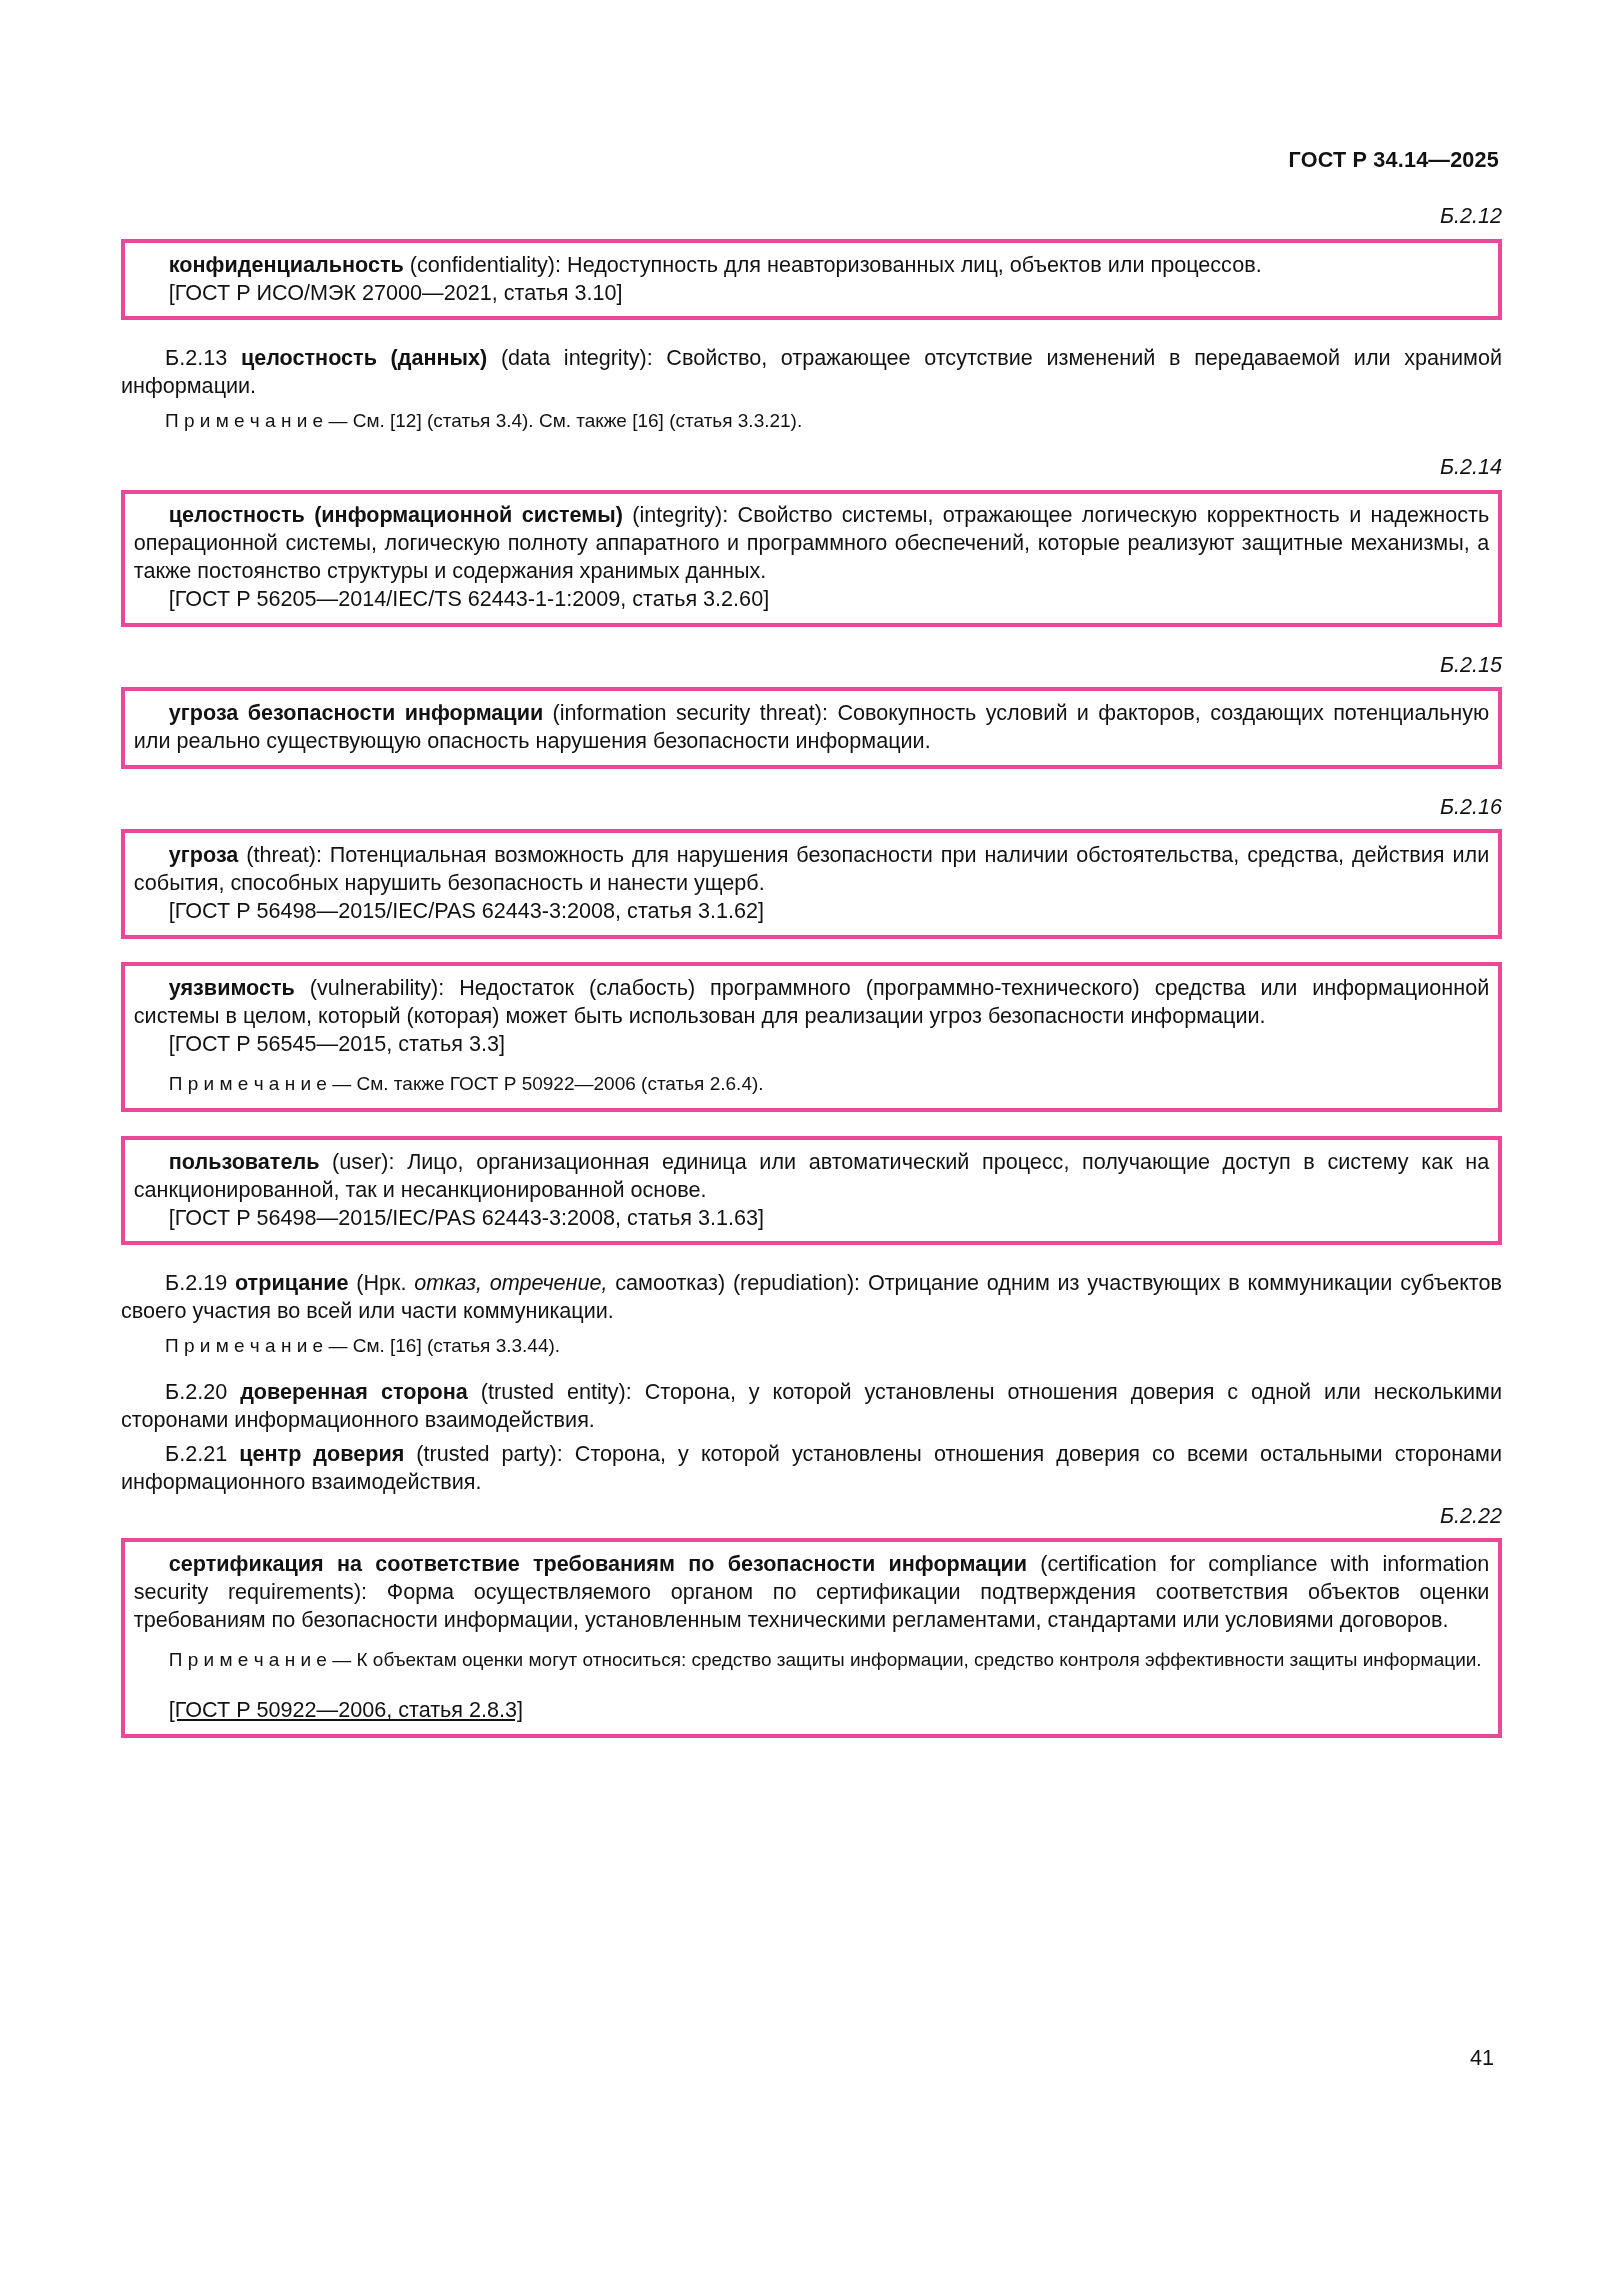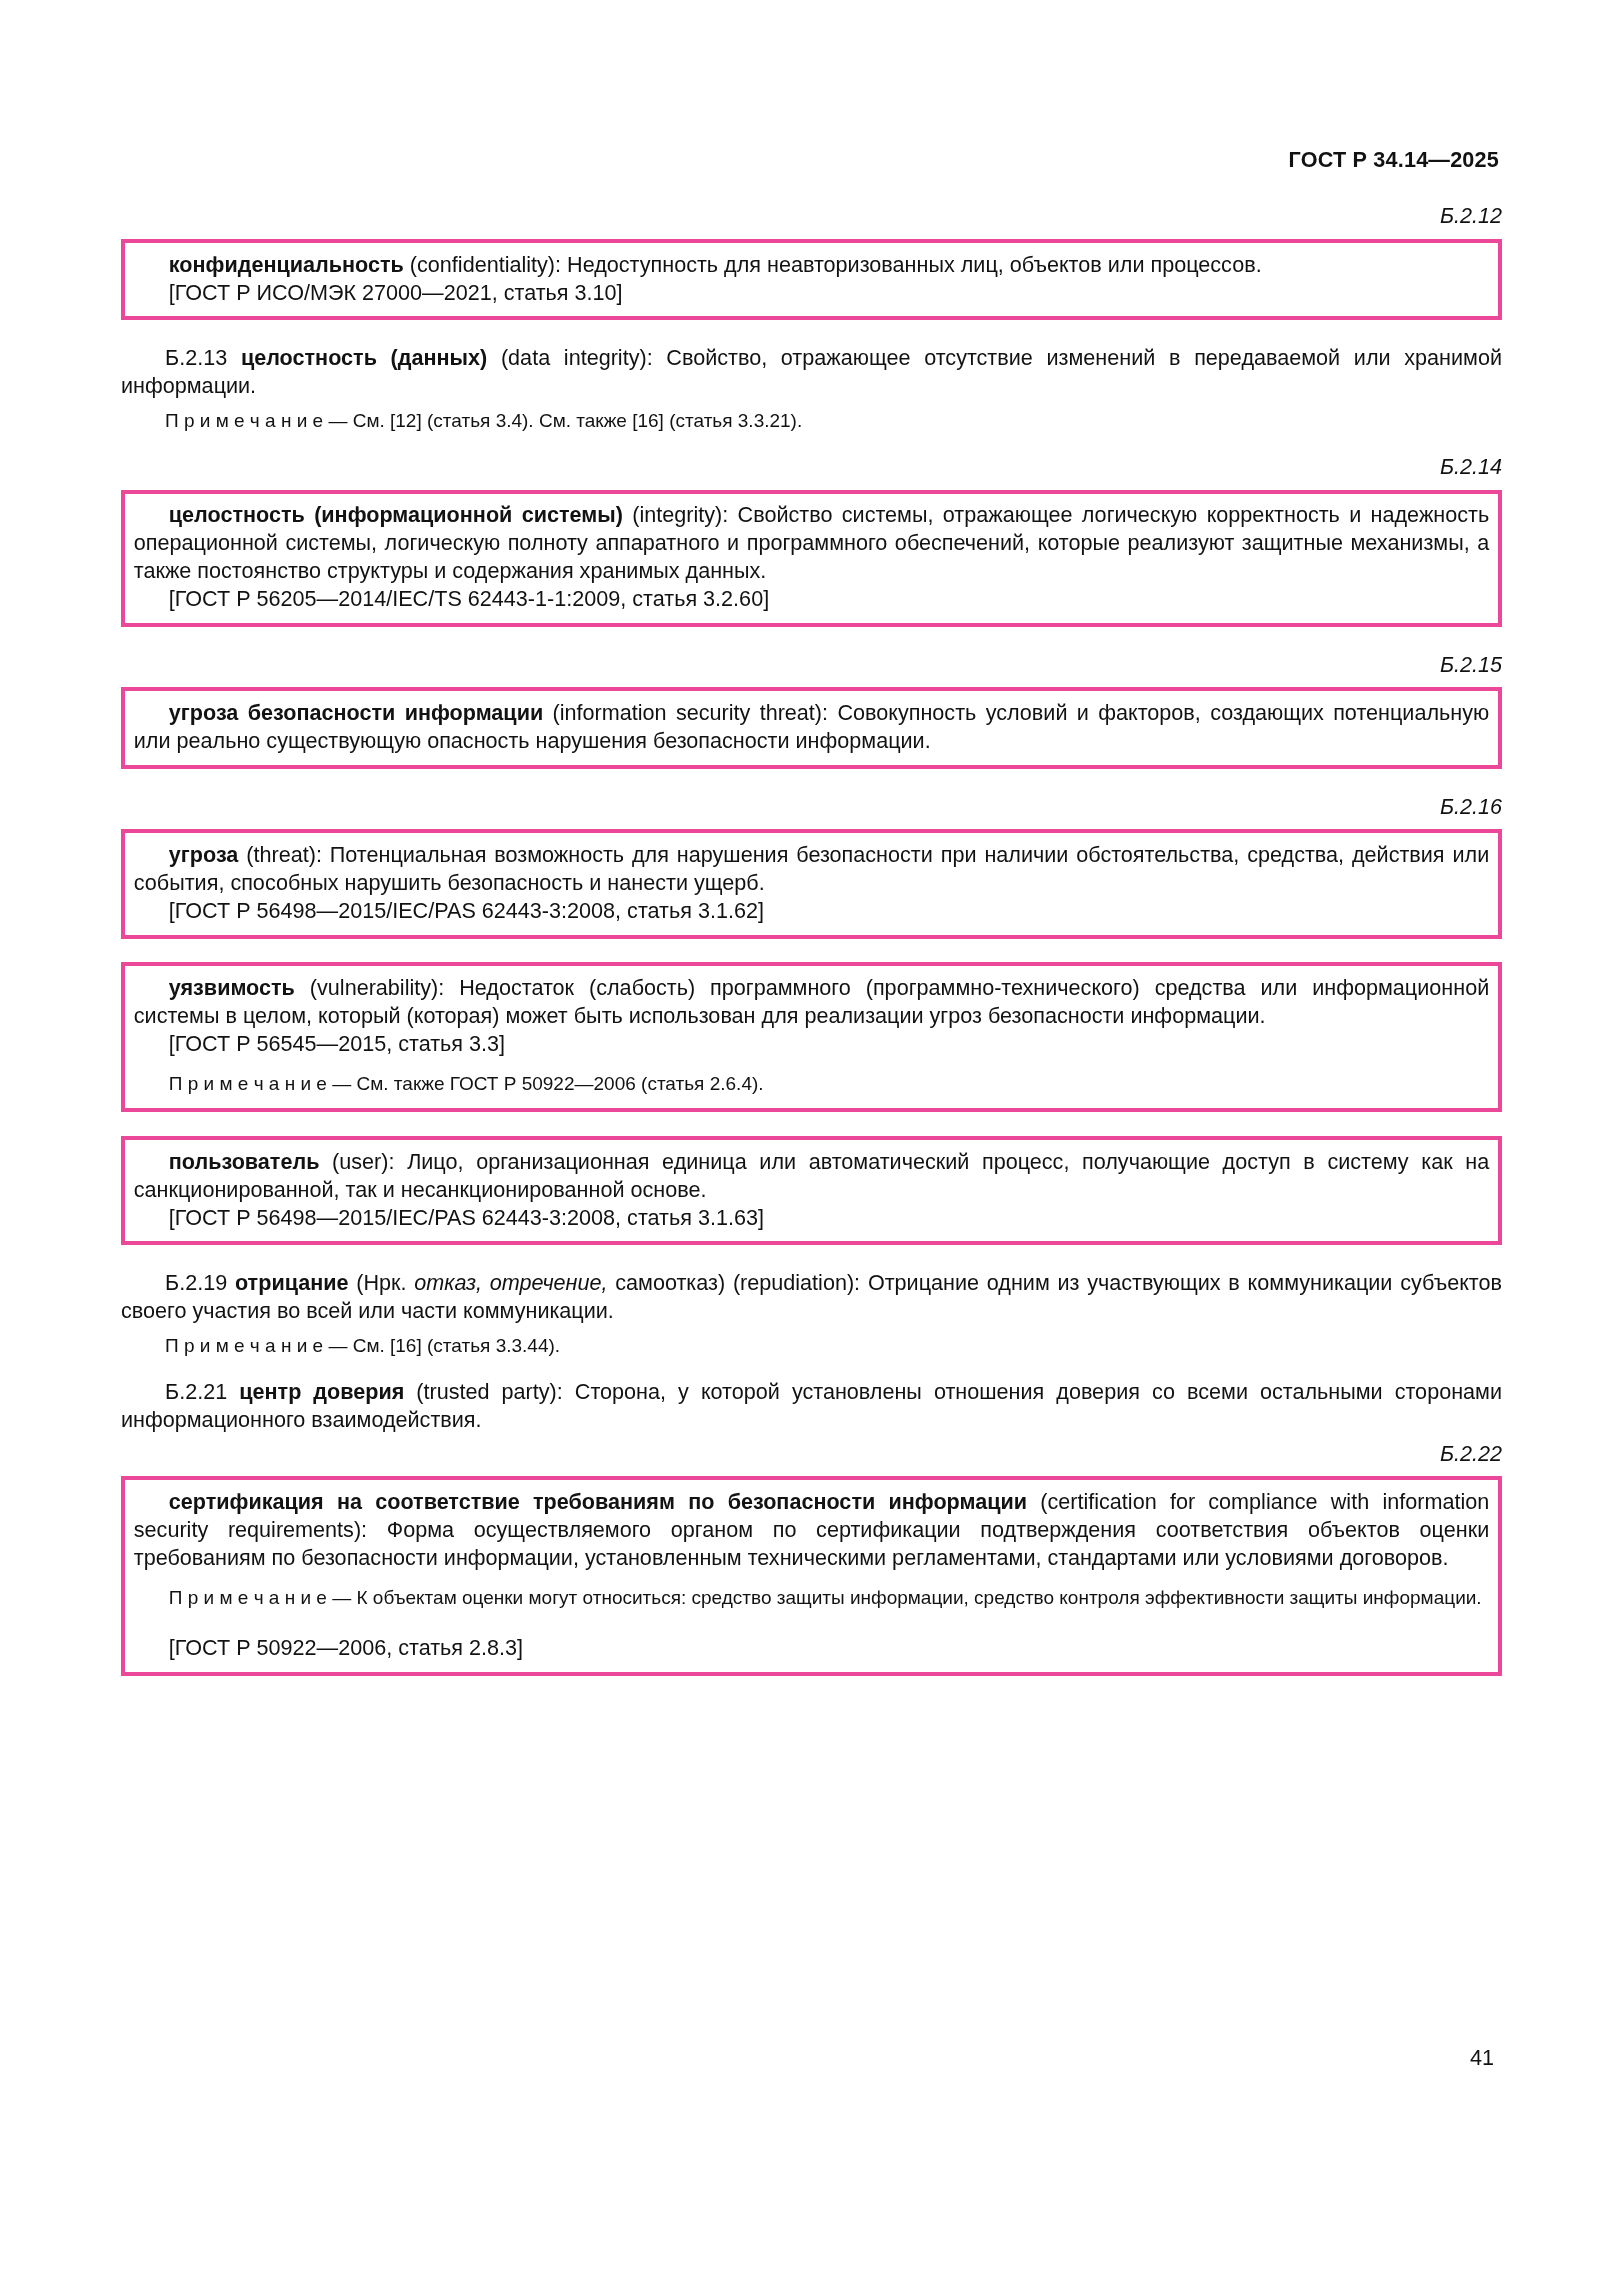--- a/index.html
+++ b/index.html
@@ -47,21 +47,21 @@
   .box .src { text-indent: 35px; text-align: left; }
   .para { margin: 0 0 5.9px; text-indent: 44px; }
   .note {
     margin: 7.8px 0 19.6px;
     font-size: 19px;
     line-height: 25.5px;
     text-indent: 44px;
     text-align: left;
   }
   .box .note { margin: 12.7px 0 2px; text-indent: 35px; text-align: justify; }
-  .box .src.src-gap { margin-top: 24px; }
+  .box .src.src-gap { margin-top: 24px; text-decoration: underline; }
   .term { font-weight: 700; }
   .ital { font-style: italic; }
   .page-number {
     position: absolute;
     top: 2045px;
     right: 127px;
     font-size: 21.6px;
   }
 </style>
 </head>
@@ -106,20 +106,21 @@
     </div>
 
     <div class="box">
       <p class="def"><span class="term">пользователь</span><span> (user): Лицо, организационная единица или автоматический процесс, получающие доступ в систему как на санкционированной, так и несанкционированной основе.</span></p>
       <p class="src">[ГОСТ Р 56498—2015/IEC/PAS 62443-3:2008, статья 3.1.63]</p>
     </div>
 
     <p class="para"><span>Б.2.19 </span><span class="term">отрицание</span><span> (Нрк. </span><span class="ital">отказ, отречение,</span><span> самоотказ) (repudiation): Отрицание одним из участвующих в коммуникации субъектов своего участия во всей или части коммуникации.</span></p>
     <p class="note"><span>П р и м е ч а н и е</span><span> — См. [16] (статья 3.3.44).</span></p>
 
+    <p class="para"><span>Б.2.20 </span><span class="term">доверенная сторона</span><span> (trusted entity): Сторона, у которой установлены отношения доверия с одной или несколькими сторонами информационного взаимодействия.</span></p>
 
     <p class="para"><span>Б.2.21 </span><span class="term">центр доверия</span><span> (trusted party): Сторона, у которой установлены отношения доверия со всеми остальными сторонами информационного взаимодействия.</span></p>
 
     <p class="label">Б.2.22</p>
     <div class="box">
       <p class="def"><span class="term">сертификация на соответствие требованиям по безопасности информации</span><span> (certification for compliance with information security requirements): Форма осуществляемого органом по сертификации подтверждения соответствия объектов оценки требованиям по безопасности информации, установленным техническими регламентами, стандартами или условиями договоров.</span></p>
       <p class="note"><span>П р и м е ч а н и е</span><span> — К объектам оценки могут относиться: средство защиты информации, средство контроля эффективности защиты информации.</span></p>
       <p class="src src-gap">[ГОСТ Р 50922—2006, статья 2.8.3]</p>
     </div>
 

